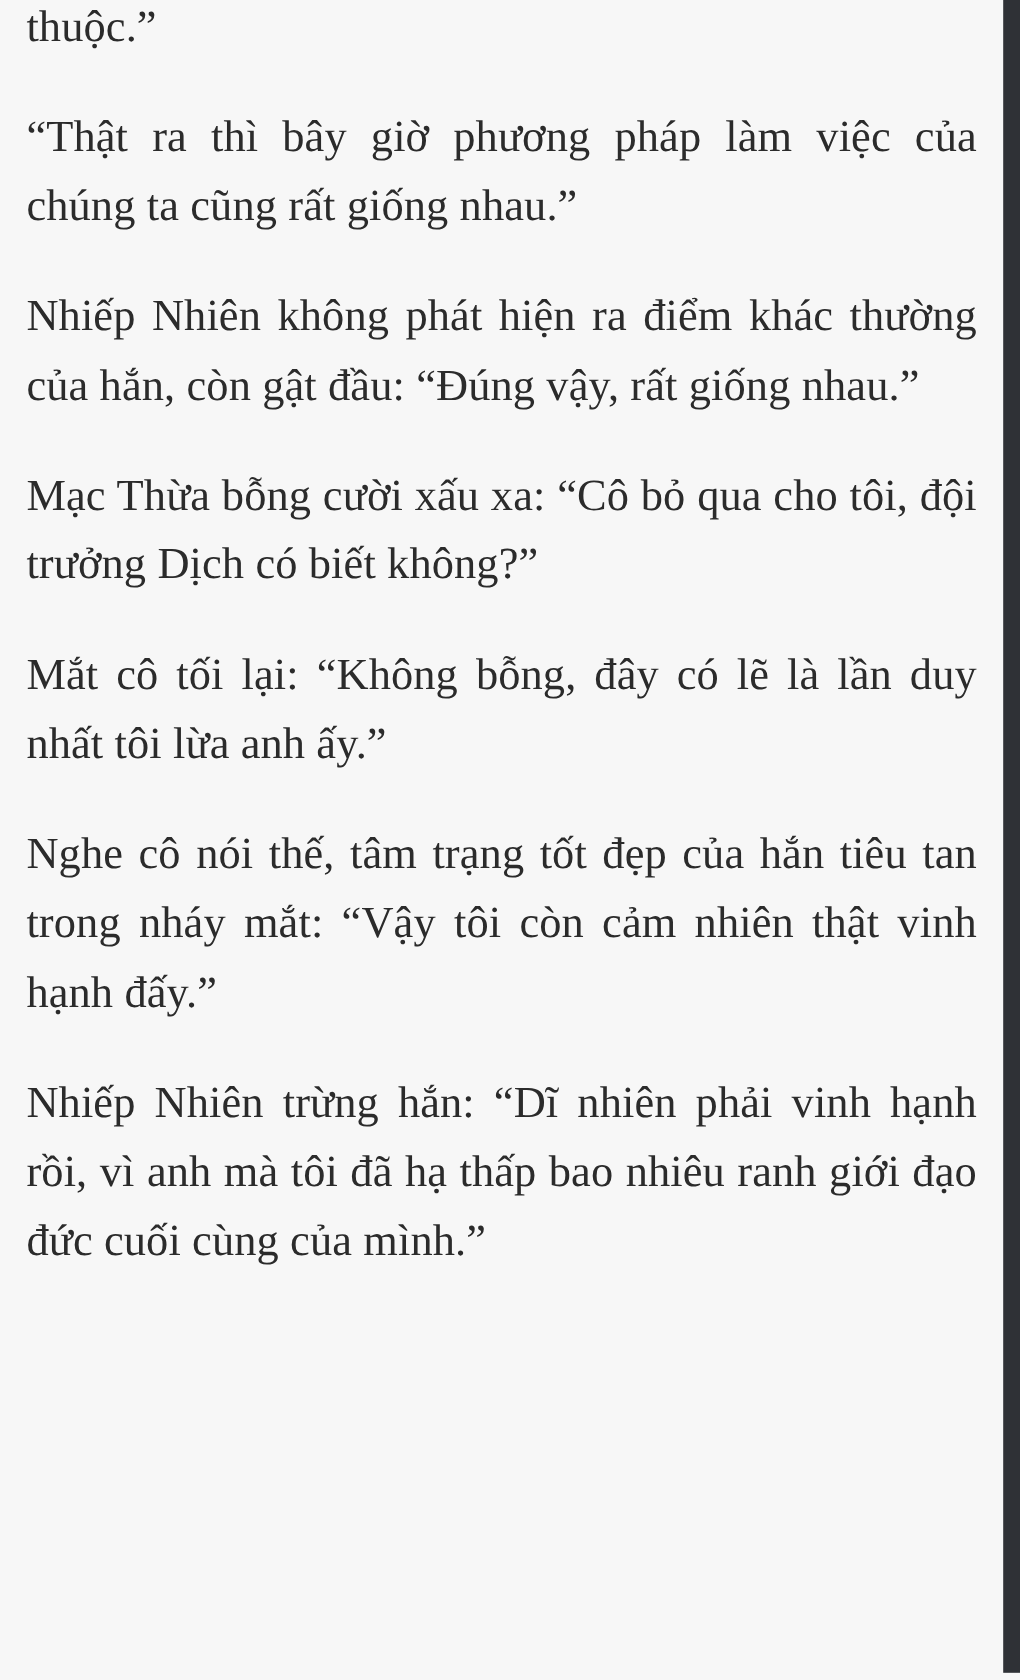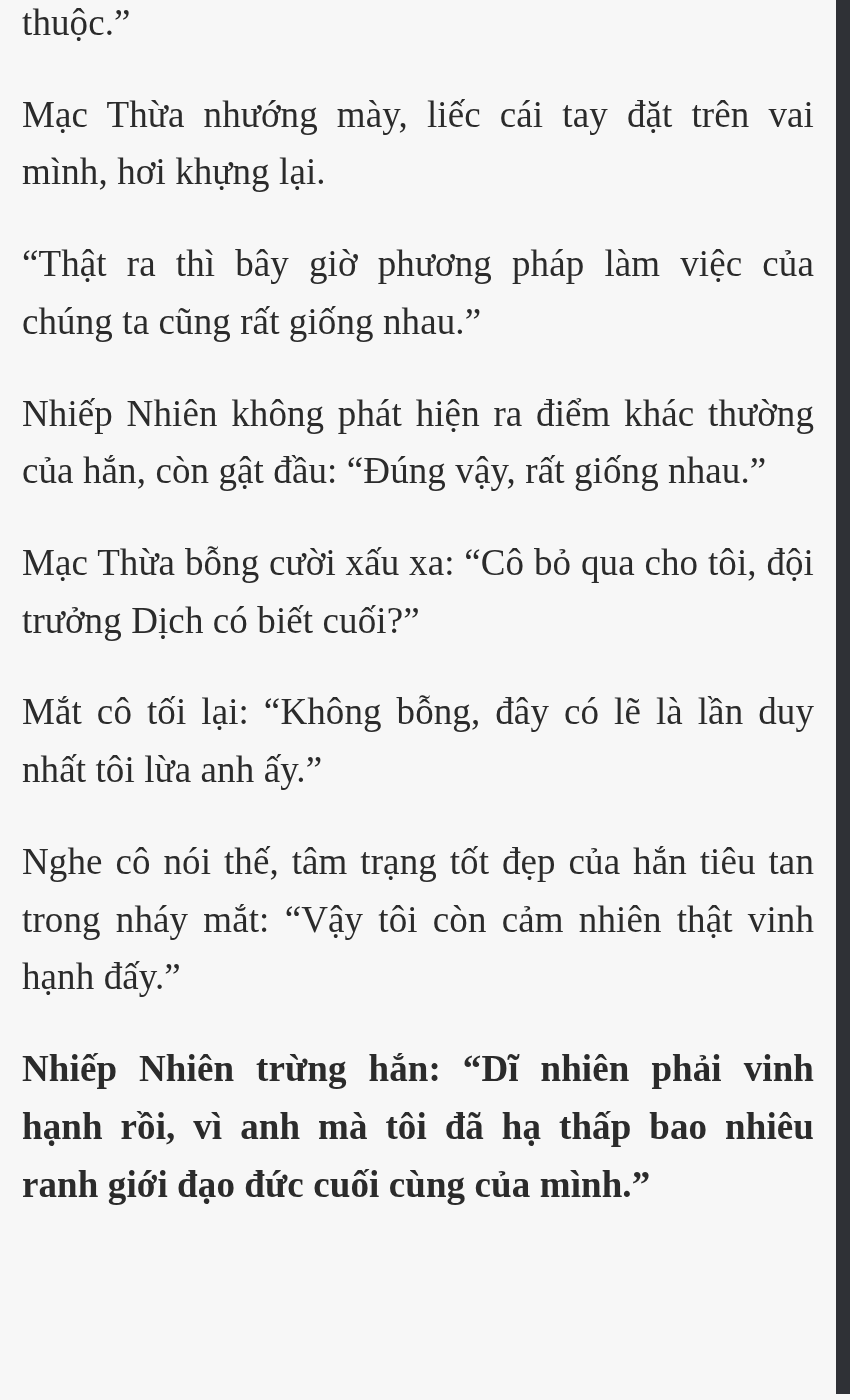--- a/index.html
+++ b/index.html
@@ -41,34 +41,32 @@
     text-justify: inter-word;
     letter-spacing: 0.1px;
     color: #2b2b2b;
     padding-right: 14px;
   }
   p.para.first {
     margin-top: -6px;
   }
   p.para.last {
     margin-bottom: 0;
-    font-weight: bold;
   }
 </style>
 </head>
 <body>
 
 <div class="page">
 
   <div class="accent-bar"></div>
 
   <div class="reader-content">
     <p class="para first">thuộc.”</p>
-    <p class="para">Mạc Thừa nhướng mày, liếc cái tay đặt trên vai mình, hơi khựng lại.</p>
     <p class="para">“Thật ra thì bây giờ phương pháp làm việc của chúng ta cũng rất giống nhau.”</p>
     <p class="para">Nhiếp Nhiên không phát hiện ra điểm khác thường của hắn, còn gật đầu: “Đúng vậy, rất giống nhau.”</p>
-    <p class="para">Mạc Thừa bỗng cười xấu xa: “Cô bỏ qua cho tôi, đội trưởng Dịch có biết cuối?”</p>
+    <p class="para">Mạc Thừa bỗng cười xấu xa: “Cô bỏ qua cho tôi, đội trưởng Dịch có biết không?”</p>
     <p class="para">Mắt cô tối lại: “Không bỗng, đây có lẽ là lần duy nhất tôi lừa anh ấy.”</p>
     <p class="para">Nghe cô nói thế, tâm trạng tốt đẹp của hắn tiêu tan trong nháy mắt: “Vậy tôi còn cảm nhiên thật vinh hạnh đấy.”</p>
     <p class="para last">Nhiếp Nhiên trừng hắn: “Dĩ nhiên phải vinh hạnh rồi, vì anh mà tôi đã hạ thấp bao nhiêu ranh giới đạo đức cuối cùng của mình.”</p>
   </div>
 
 </div>
 
 </body></html>

